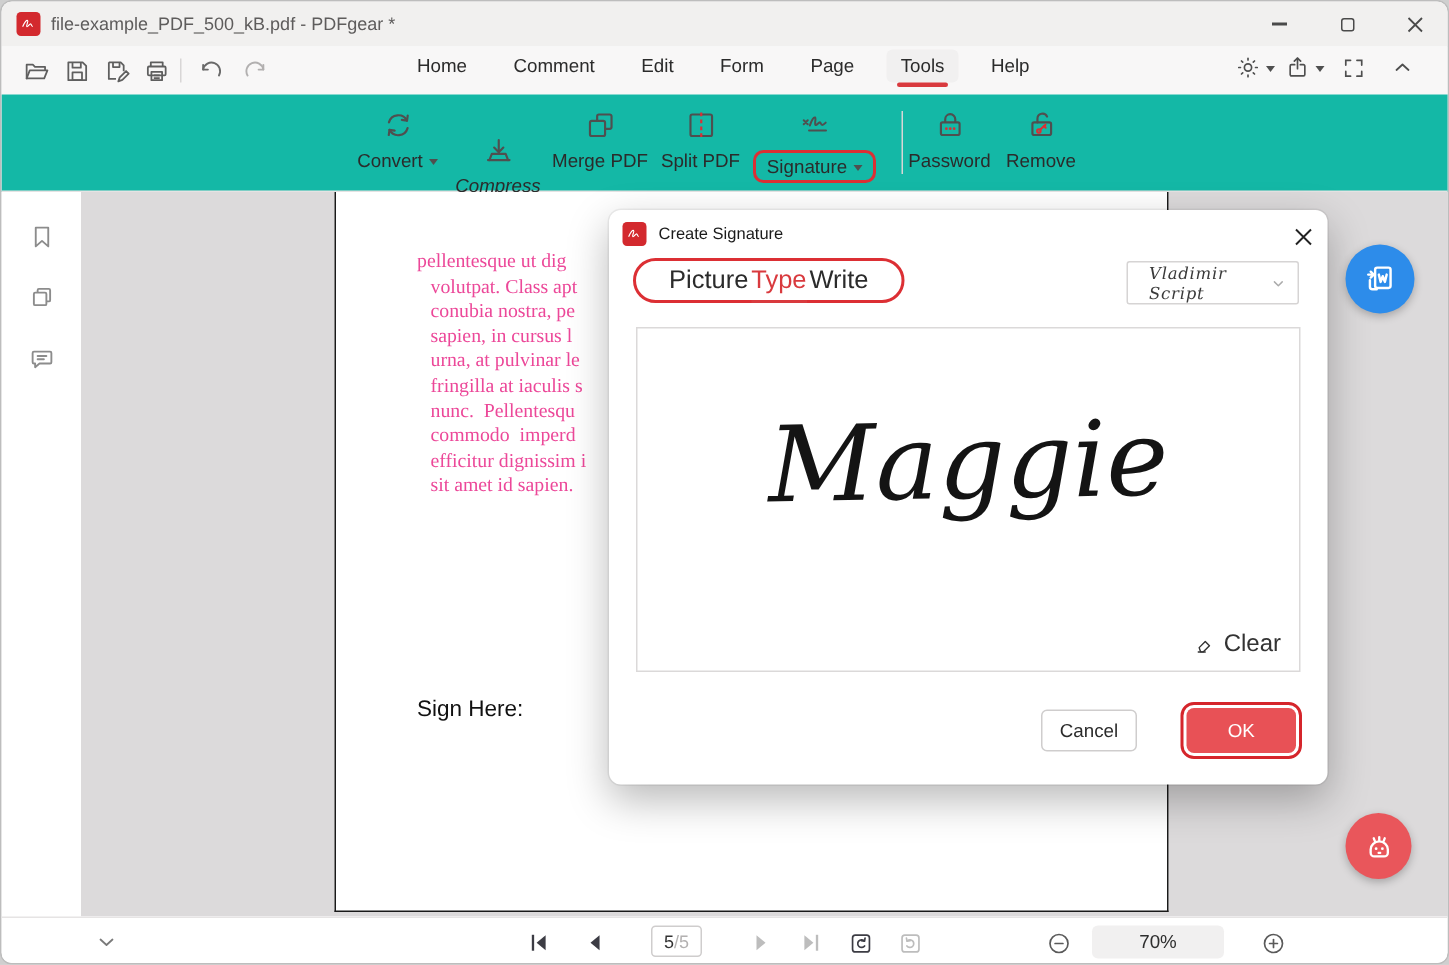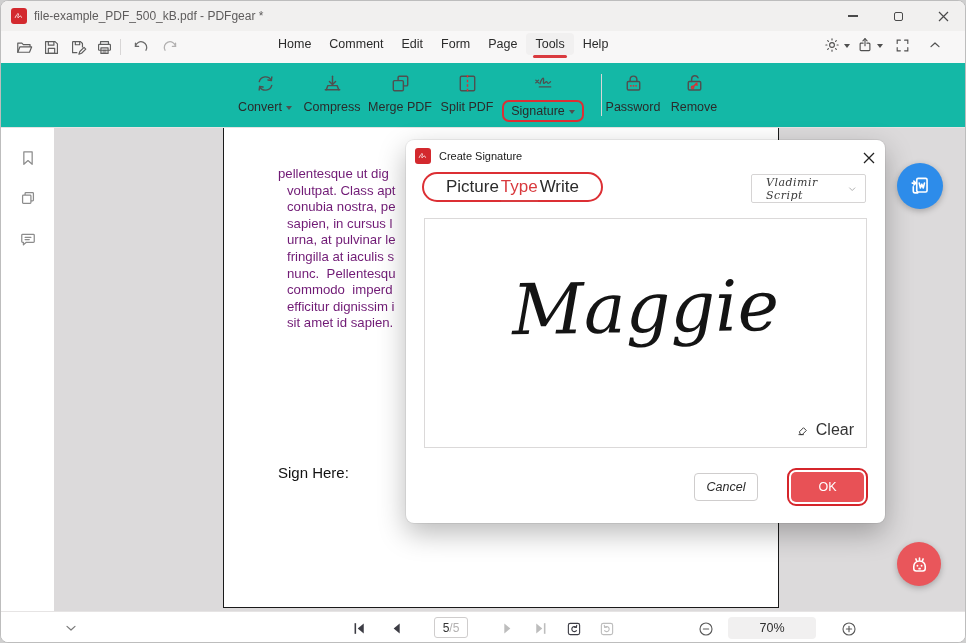--- a/index.html
+++ b/index.html
@@ -34,21 +34,21 @@
   .tool-label{font-size:12.5px;color:#2B2B2B;white-space:nowrap;display:flex;align-items:center;gap:4px;}
   .caret{width:0;height:0;border-left:3.5px solid transparent;border-right:3.5px solid transparent;border-top:4.5px solid #4F4F4F;margin-top:1px;}
   .sig-annot{border:2px solid #DC2F34;border-radius:7px;padding:2px 7px;}
 
   
   .sidebar{left:0;top:127px;width:53px;height:483px;background:#FFFFFF;}
   .side-icon{width:24px;height:24px;margin:0 auto;display:flex;align-items:center;justify-content:center;}
   .canvas{left:53px;top:127px;width:913px;height:483px;background:#DCDADB;}
   .page{position:absolute;left:169px;top:0;width:556px;height:480px;background:#FFFFFF;
         border-left:1px solid #1a1a1a;border-right:1px solid #1a1a1a;border-bottom:1px solid #1a1a1a;}
-  .docline{font-family:Liberation Sans, sans-serif;font-size:13.2px;line-height:16.6px;color:#701a75;white-space:pre;}
+  .docline{font-family:Liberation Serif, serif;font-size:13.2px;line-height:16.6px;color:#ec4899;white-space:pre;}
   .docline.ind{margin-left:9px;}
   .signhere{font-size:15px;color:#111;font-family:"Liberation Sans",sans-serif;margin-top:39px;}
 
   
   .dialog{left:405px;top:139px;width:479px;height:383px;background:#FFFFFF;border-radius:8px;
           box-shadow:0 10px 28px rgba(0,0,0,.28), 0 0 0 1px rgba(0,0,0,.06);}
   .dlg-title{font-size:11px;color:#1B1B1B;}
   .tab-annot{left:16px;top:32px;width:181px;height:30px;border:2px solid #DC2F34;border-radius:15px;
              display:flex;align-items:center;justify-content:space-between;padding:0 22px;}
   .tab{font-size:17px;color:#2B2B2B;position:relative;cursor:default;}
@@ -56,21 +56,21 @@
   .tab.active::after{content:"";position:absolute;left:0;right:0;bottom:-5px;height:2px;background:#D93A3E;}
   .fontbox{left:345px;top:34px;width:115px;height:29px;border:1px solid #D6D4D4;border-radius:2px;
            display:flex;align-items:center;justify-content:space-between;padding:0 8px 0 14px;background:#FFF;}
   .fontbox-label{font-family:"DejaVu Serif",serif;font-style:italic;font-size:11px;color:#3A3A3A;letter-spacing:.5px;}
   .sigcanvas{left:18px;top:78px;width:443px;height:230px;border:1px solid #DBD9D9;background:#FFF;}
   .maggie{position:absolute;left:0;right:0;top:48px;text-align:center;
           font-family:"DejaVu Serif",serif;font-style:italic;font-size:70px;color:#141414;transform:rotate(-1deg);}
   .clearbtn{position:absolute;right:12px;bottom:8px;display:flex;align-items:center;gap:5px;cursor:default;}
   .clearbtn span{font-size:16px;color:#333;}
   .btn-cancel{left:288px;top:333px;width:64px;height:28px;background:#FFF;border:1px solid #CFCDCD;border-radius:4px;
-              font-size:12.5px;color:#2B2B2B;display:flex;align-items:center;justify-content:center;cursor:default;font-style:italic;}
+              font-size:12.5px;color:#2B2B2B;display:flex;align-items:center;justify-content:center;cursor:default;}
   .ok-annot{left:381px;top:328px;width:81px;height:38px;border:2px solid #D5252B;border-radius:9px;padding:2px;}
   .btn-ok{width:100%;height:100%;background:#E85156;border:none;border-radius:5px;color:#FFF;font-size:12.5px;
           display:flex;align-items:center;justify-content:center;cursor:default;}
 
   
   .statusbar{left:0;top:610px;width:966px;height:33px;background:#FFFFFF;border-top:1px solid #E6E4E4;}
   .sb-icon{width:19px;height:19px;display:flex;align-items:center;justify-content:center;}
   .pagebox{left:433px;top:5px;width:34px;height:21px;border:1px solid #CFCDCD;border-radius:3px;background:#FFF;
            display:flex;align-items:center;justify-content:center;font-size:12px;}
   .pagebox .cur{color:#333;}
@@ -145,21 +145,21 @@
           <polyline points="5.6 6.6 5.6 10.6 9.6 10.6"></polyline>
         </svg>
     </div>
     <div class="abs qat-icon" style="left:158px;top:5px;">
       <svg width="19" height="19" viewBox="0 0 24 24" fill="none" stroke="#B2B0B0" stroke-width="1.6" stroke-linecap="round" stroke-linejoin="round">
           <path d="M5.1 15.5A7.2 7.2 0 1 1 18.4 10.5"></path>
           <polyline points="18.4 6.6 18.4 10.6 14.4 10.6"></polyline>
         </svg>
     </div>
 
-    <div class="abs" style="left:268px;top:2px;display:flex;align-items:center;">
+    <div class="abs" style="left:268px;top:2px;display:flex;gap:13px;align-items:center;">
       <div class="menu-item">Home</div>
       <div class="menu-item">Comment</div>
       <div class="menu-item">Edit</div>
       <div class="menu-item">Form</div>
       <div class="menu-item">Page</div>
       <div class="menu-item active">Tools</div>
       <div class="menu-item">Help</div>
     </div>
 
     <div class="abs" style="left:822px;top:5px;display:flex;gap:6px;align-items:center;">
@@ -197,21 +197,21 @@
           <path d="M18.5 14a6.8 6.8 0 0 1-12.6 1.2"></path>
           <polyline points="5.4 18.8 5.9 15.2 9.5 15.7"></polyline>
           <path d="M5.5 10A6.8 6.8 0 0 1 18.1 8.8"></path>
           <polyline points="18.6 5.2 18.1 8.8 14.5 8.3"></polyline>
         </svg>
       <div class="tool-label">
           <span>Convert</span>
           <span class="caret"></span>
         </div>
     </div>
-    <div class="abs tool" style="left:300px;top:9px;width:62px;">
+    <div class="abs tool" style="left:300px;top:26px;width:62px;font-style:italic;">
       <svg width="23" height="23" viewBox="0 0 24 24" fill="none" stroke="#4F4F4F" stroke-width="1.5" stroke-linecap="round" stroke-linejoin="round">
           <path d="M4.5 18.5h15"></path>
           <path d="M5.5 18.5l1.7-4.3h9.6l1.7 4.3"></path>
           <line x1="12" y1="4.5" x2="12" y2="12.8"></line>
           <polyline points="8.8 9.8 12 13 15.2 9.8"></polyline>
         </svg>
       <div class="tool-label">
           <span>Compress</span>
         </div>
     </div>

